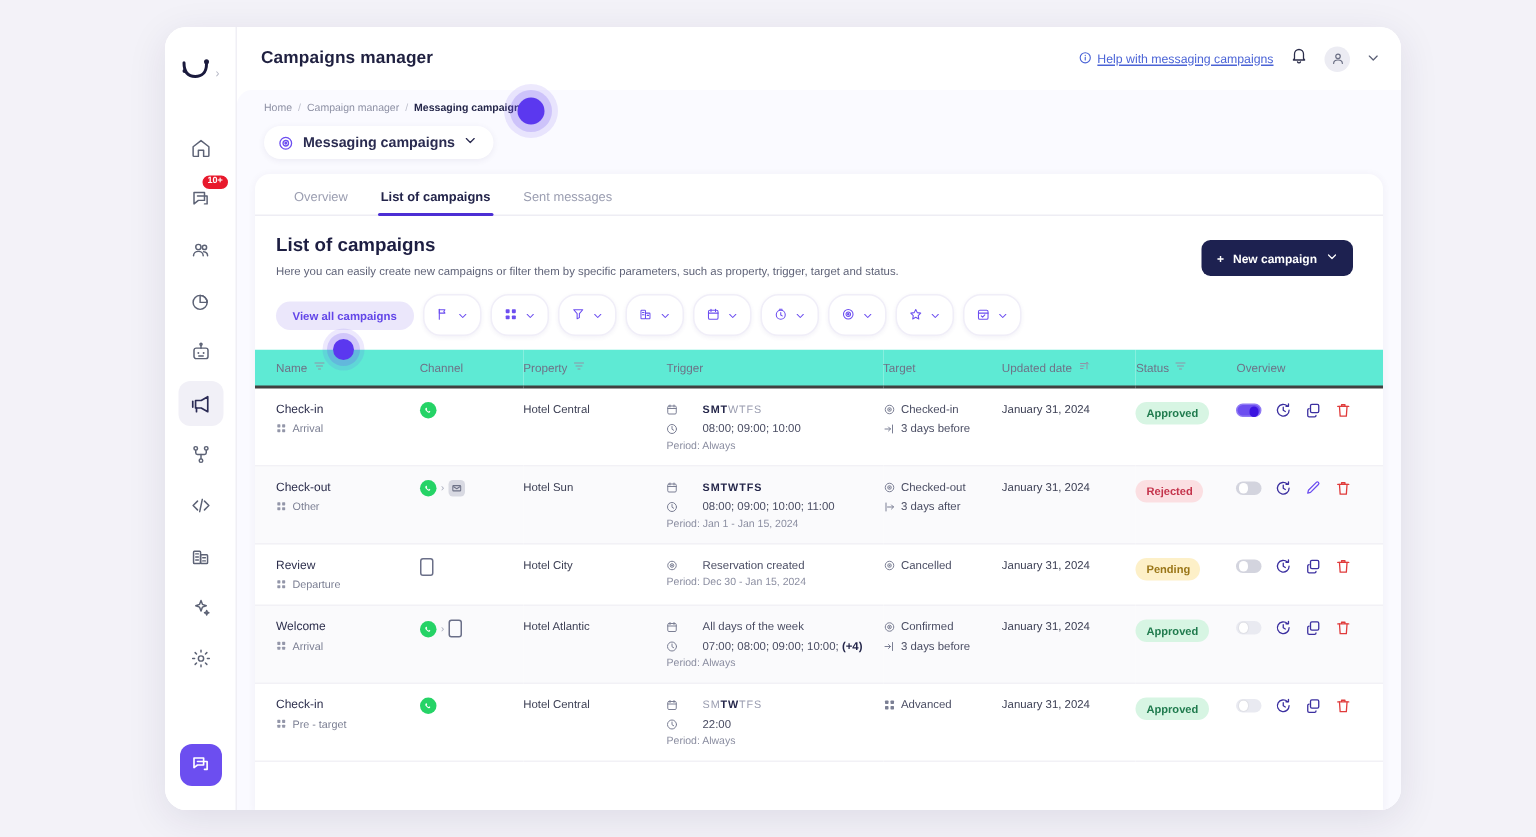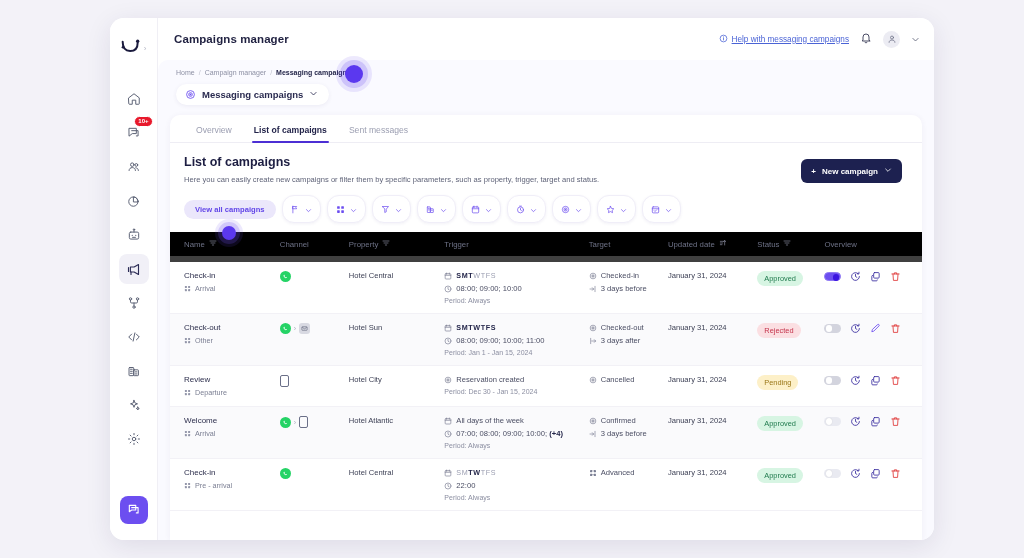--- a/index.html
+++ b/index.html
@@ -128,48 +128,48 @@
     background: #fff; border: 1px solid #f0eef8;
     box-shadow: 0 1px 3px rgba(70,50,140,.07);
     border-radius: 12px; padding: 4px 8px;
     display: flex; align-items: center; gap: 5px; cursor: pointer;
     color: #6c4ef0;
   }
   
   .table-wrap { flex: 1; overflow: hidden; }
   table { width: 100%; border-collapse: collapse; table-layout: fixed; }
   thead th {
-    background: #000000; text-align: left;
+    background: #5eead4; text-align: left;
     font-size: 7.8px; font-weight: normal; color: #6e7287;
-    padding: 7px 4px 7px 0; border-bottom: 6px solid #404040;
+    padding: 7px 4px 7px 0; border-bottom: 2px solid #404040;
   }
   thead th .th-in { display: flex; align-items: center; gap: 4px; }
   tbody td {
     padding: 9px 4px 9px 0; vertical-align: top;
     border-bottom: 1px solid #f2f1f6; font-size: 7.6px; color: #3d4055;
   }
   tbody tr.alt td { background: #fafafc; }
   .c-name { padding-left: 14px !important; }
   .name-main { font-size: 8px; color: #2c2e4c; }
   .sub { display: flex; align-items: center; gap: 4px; margin-top: 4px; font-size: 7.2px; color: #7a7e92; }
   .chan { display: flex; align-items: center; gap: 3px; }
   .wa { width: 11px; height: 11px; border-radius: 50%; background: #25d366; display: flex; align-items: center; justify-content: center; color: #fff; }
   .mail { width: 11px; height: 11px; border-radius: 3px; background: #d8d9e2; display: flex; align-items: center; justify-content: center; color: #6e7287; }
   .sms { width: 9px; height: 12px; border-radius: 2px; border: 1.2px solid #6a6f88; display: flex; align-items: center; justify-content: center; }
   .arrow-sep { color: #a9acbd; font-size: 7px; }
-  .trigger-line { display: flex; align-items: center; gap: 4px; color: #4a4d63; }
+  .trigger-line { display: flex; align-items: center; gap: 16px; color: #4a4d63; }
   .trigger-line + .trigger-line { margin-top: 4px; }
   .days { letter-spacing: .6px; font-size: 7.2px; color: #9a9db0; }
   .days b { color: #24264a; font-weight: bold; }
   .period { margin-top: 4px; font-size: 7px; color: #8b8ea1; }
   .tgt-line { display: flex; align-items: center; gap: 4px; color: #4a4d63; }
   .tgt-line + .tgt-line { margin-top: 4px; }
   .badge-st {
     display: inline-block; border-radius: 9px; padding: 3px 7px;
-    font-size: 7.4px; font-weight: normal;
+    font-size: 7.4px; font-weight: bold;
   }
   .st-approved { background: #d7f5e3; color: #1f7a4d; }
   .st-rejected { background: #fbdfe2; color: #c4334b; }
   .st-pending  { background: #fdf0c8; color: #9a7617; }
   .actions { display: flex; align-items: center; gap: 9px; }
   .toggle { width: 17px; height: 9px; border-radius: 6px; position: relative; cursor: pointer; }
   .toggle .knob { position: absolute; top: 1.3px; width: 6.4px; height: 6.4px; border-radius: 50%; background: #fff; }
   .toggle.on { background: #6c4ef0; border: 1px solid #8f79f4; }
   .toggle.on .knob { right: 1.3px; background: #3b14e0; }
   .toggle.off { background: #d3d4de; }
@@ -864,21 +864,21 @@
                 <tr>
                   <td class="c-name">
                     <div class="name-main">Check-in</div>
                     <div class="sub">
                       <svg width="7" height="7" viewBox="0 0 24 24" fill="#9396a9">
                         <rect x="3" y="3" width="7" height="7" rx="1.4"></rect>
                         <rect x="14" y="3" width="7" height="7" rx="1.4"></rect>
                         <rect x="3" y="14" width="7" height="7" rx="1.4"></rect>
                         <rect x="14" y="14" width="7" height="7" rx="1.4"></rect>
                       </svg>
-                      <span>Pre - arrival</span>
+                      <span>Pre - target</span>
                     </div>
                   </td>
                   <td>
                     <div class="chan">
                       <span class="wa">
                         <svg width="7" height="7" viewBox="0 0 24 24" fill="#fff">
                           <path d="M17 14.5c-.3-.2-1.8-.9-2-1s-.5-.2-.7.1-.8 1-1 1.2-.4.2-.7 0a8 8 0 0 1-2.4-1.5 9 9 0 0 1-1.6-2c-.2-.3 0-.5.1-.6l.5-.6.3-.5a.6.6 0 0 0 0-.6L8.6 6.9c-.2-.6-.5-.5-.7-.5h-.6a1.2 1.2 0 0 0-.9.4A3.6 3.6 0 0 0 5.3 9.5c0 1.6 1.1 3.1 1.3 3.3A12 12 0 0 0 11.5 17c2.2.8 2.2.6 2.6.5a3.2 3.2 0 0 0 2.2-1.5 2.7 2.7 0 0 0 .2-1.5z"></path>
                         </svg>
                       </span>
                     </div>

